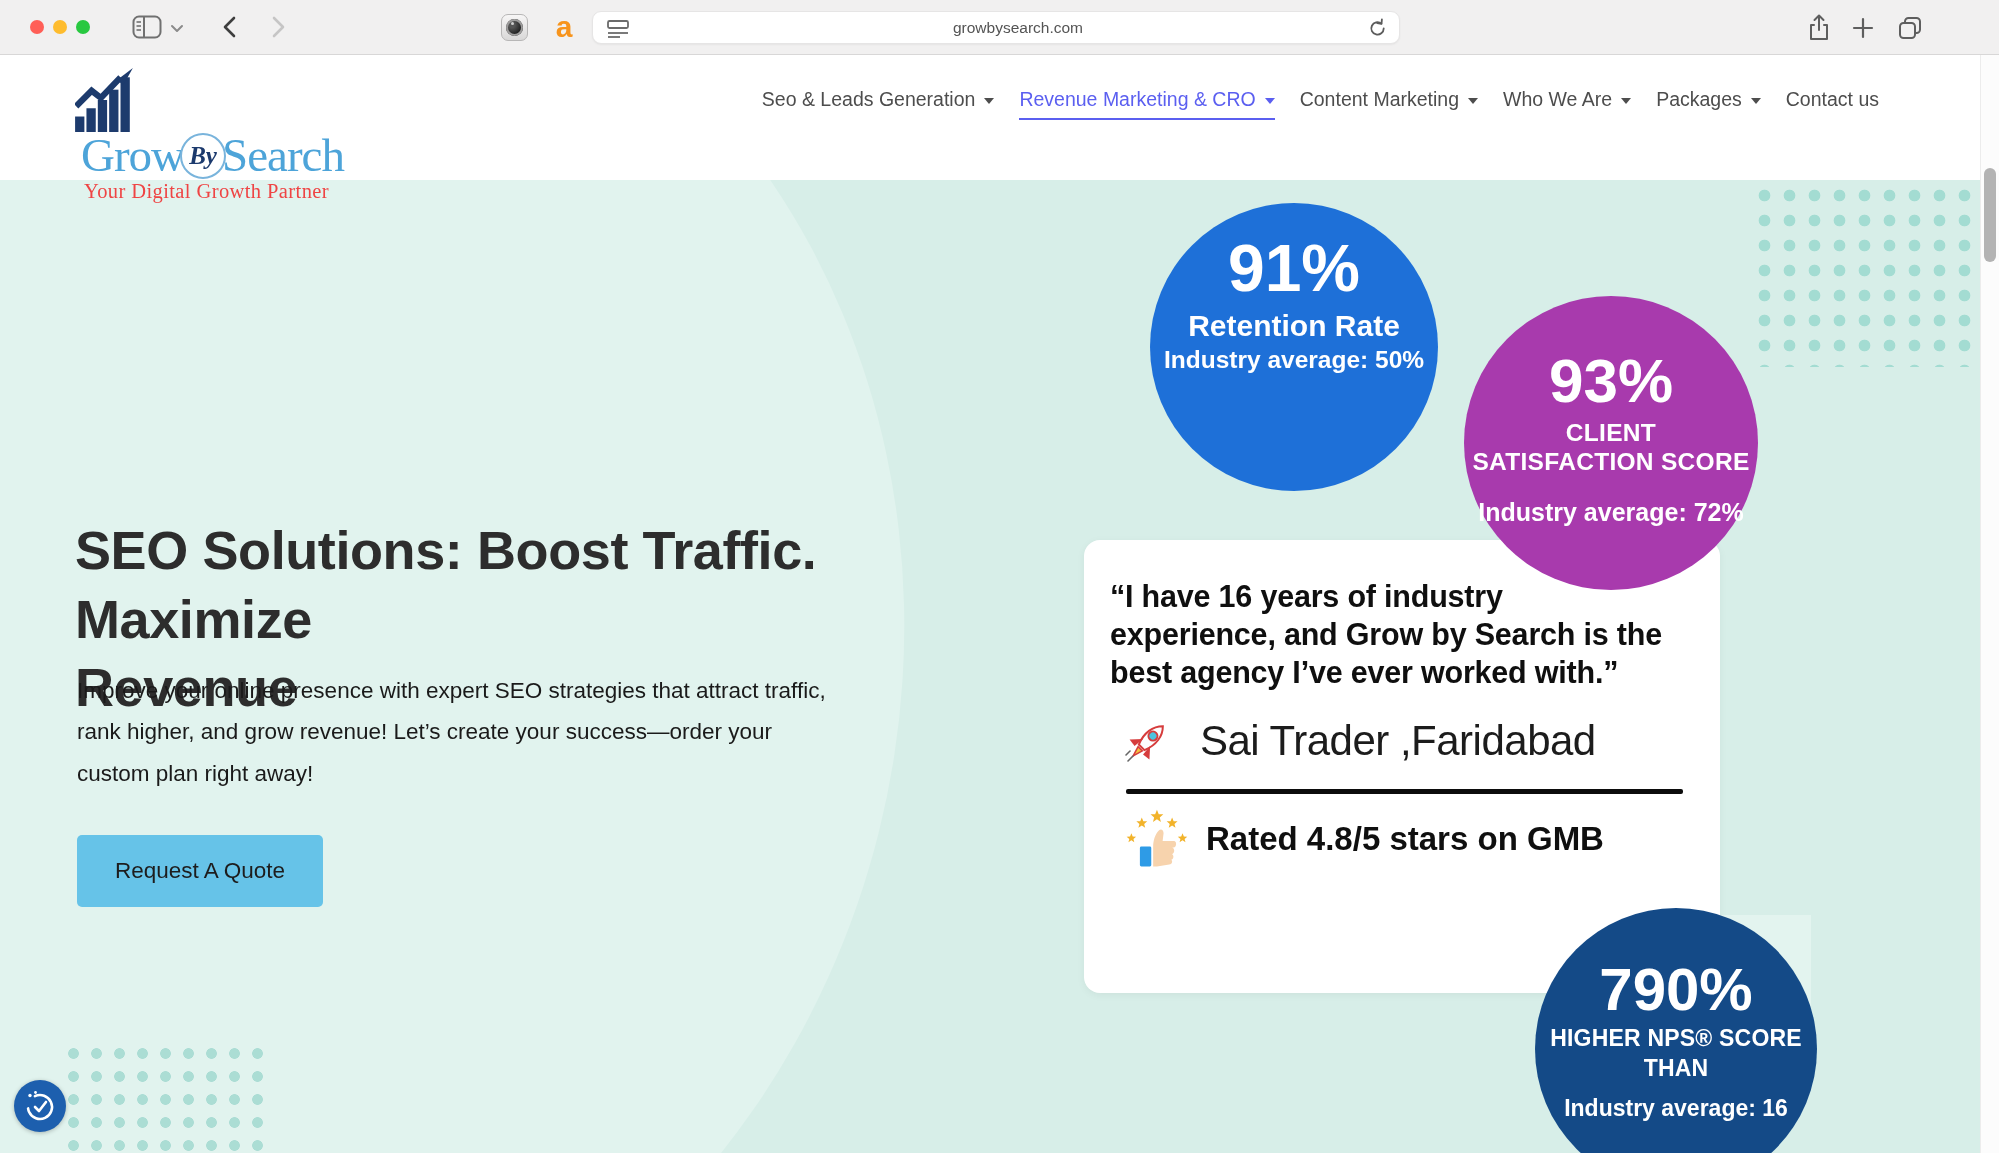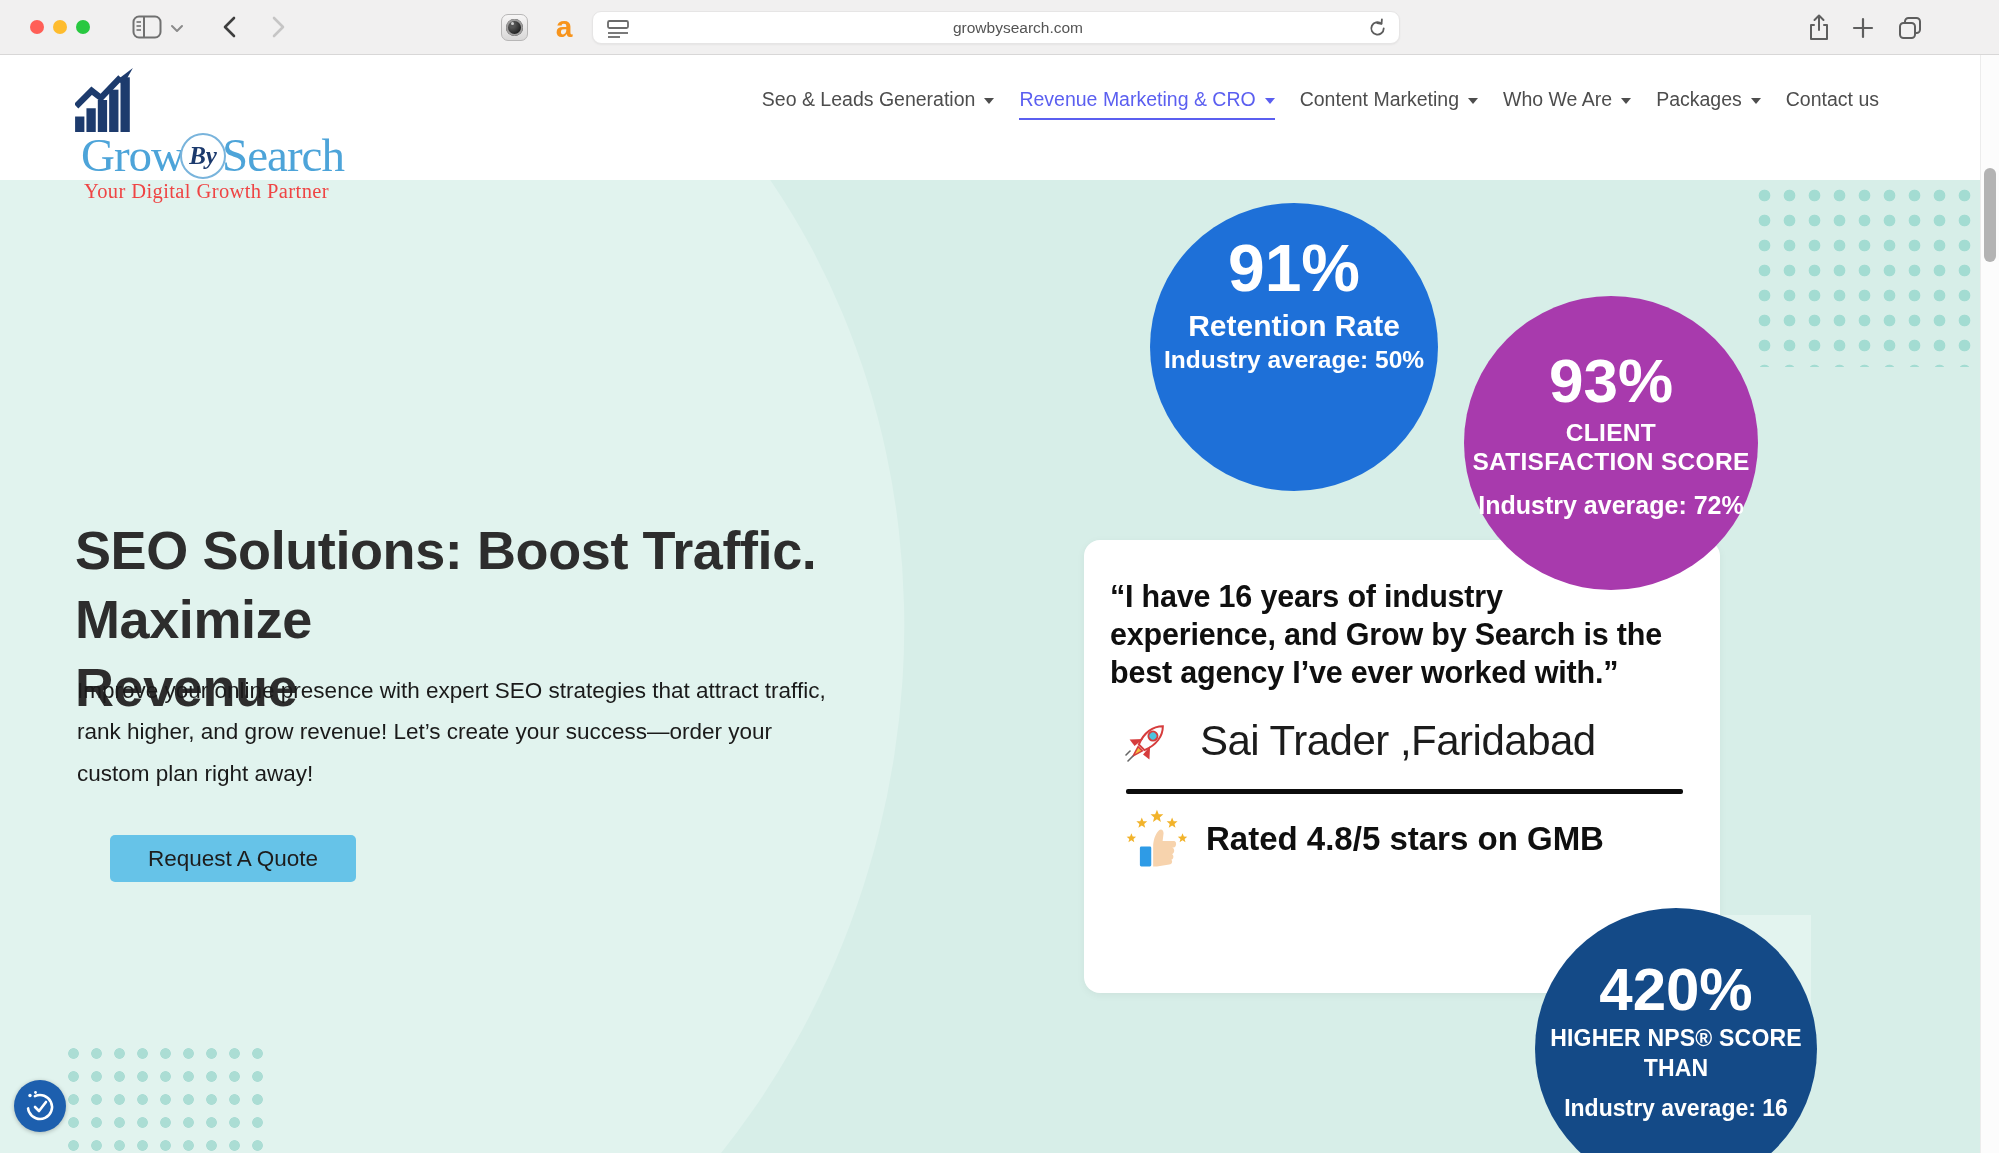--- a/index.html
+++ b/index.html
@@ -70,35 +70,35 @@
   .dots-tr { left:1752px; top:3px; width:226px; height:184px; }
   .dots-bl { left:62px; top:862px; width:212px; height:111px;
              background-image:radial-gradient(circle, #abddd4 5px, rgba(0,0,0,0) 5.7px);
              background-size:23px 23px; }
 
   .hero-title { position:absolute; left:75px; top:336px; width:900px;
                 font-size:54px; font-weight:bold; color:#2d2d2d; line-height:1.27;
                 white-space:pre-line; letter-spacing:-.4px; }
   .hero-desc { position:absolute; left:77px; top:490px; width:930px;
                font-size:22.5px; color:#1a1a1a; line-height:1.84; white-space:pre-line; }
-  .cta-btn { position:absolute; left:77px; top:655px; width:246px; height:47px;
+  .cta-btn { position:absolute; left:77px; top:655px; width:246px; height:72px;
              background:#66c3e8; border:none; border-radius:5px; font-size:22.5px;
-             color:#1d1d1d; cursor:pointer; font-family:"Liberation Sans", sans-serif;margin-left:33px; }
+             color:#1d1d1d; cursor:pointer; font-family:"Liberation Sans", sans-serif; }
 
   .stat { position:absolute; border-radius:50%; color:#fff; text-align:center; z-index:3; }
   .stat-value { font-weight:bold; line-height:1; }
   .stat-label, .stat-sub { font-weight:bold; white-space:pre-line; }
   .stat-blue { left:1150px; top:23px; width:288px; height:288px; background:#1e70d8; padding-top:32px; }
   .stat-blue .stat-value { font-size:66px; }
   .stat-blue .stat-label { font-size:30px; margin-top:8px; }
   .stat-blue .stat-sub { font-size:24.5px; margin-top:3px; }
   .stat-purple { left:1464px; top:116px; width:294px; height:294px; background:#a83aad; padding-top:54px; }
   .stat-purple .stat-value { font-size:62px; }
   .stat-purple .stat-label { font-size:24.5px; line-height:1.2; margin-top:6px; letter-spacing:.3px; }
-  .stat-purple .stat-sub { font-size:25px; margin-top:14px; }
+  .stat-purple .stat-sub { font-size:25px; margin-top:21px; }
   .stat-navy { left:1535px; top:728px; width:282px; height:282px; background:#144a87; padding-top:52px; }
   .stat-navy .stat-value { font-size:60px; }
   .stat-navy .stat-label { font-size:23px; line-height:1.3; margin-top:4px; letter-spacing:.2px; }
   .stat-navy .stat-sub { font-size:23px; margin-top:11px; }
 
   .testimonial-card { position:absolute; left:1084px; top:360px; width:636px; height:453px;
                       background:#fff; border-radius:16px; z-index:2;
                       box-shadow:0 2px 8px rgba(0,0,0,.05); }
   .quote { padding:38px 18px 0 26px; font-size:30.5px; font-weight:bold; color:#0f0f0f;
            line-height:1.24; white-space:pre-line; letter-spacing:-.2px; }
@@ -302,21 +302,21 @@
     </div>
 
     <div class="stat stat-purple">
       <div class="stat-value">93%</div>
       <div class="stat-label">CLIENT
 SATISFACTION SCORE</div>
       <div class="stat-sub">Industry average: 72%</div>
     </div>
 
     <div class="stat stat-navy">
-      <div class="stat-value">420%</div>
+      <div class="stat-value">790%</div>
       <div class="stat-label">HIGHER NPS® SCORE
 THAN</div>
       <div class="stat-sub">Industry average: 16</div>
     </div>
 
     <div class="cookie-badge">
       <svg width="34" height="34" viewBox="0 0 34 34">
         <circle cx="17" cy="18" r="12" fill="none" stroke="#fff" stroke-width="2.6" stroke-dasharray="60 16" transform="rotate(-115 17 18)" stroke-linecap="round"></circle>
         <path d="M12 18 L16 22 L23 13" fill="none" stroke="#fff" stroke-width="2.6" stroke-linecap="round" stroke-linejoin="round"></path>
         <circle cx="7" cy="6.5" r="1.7" fill="#fff"></circle>

